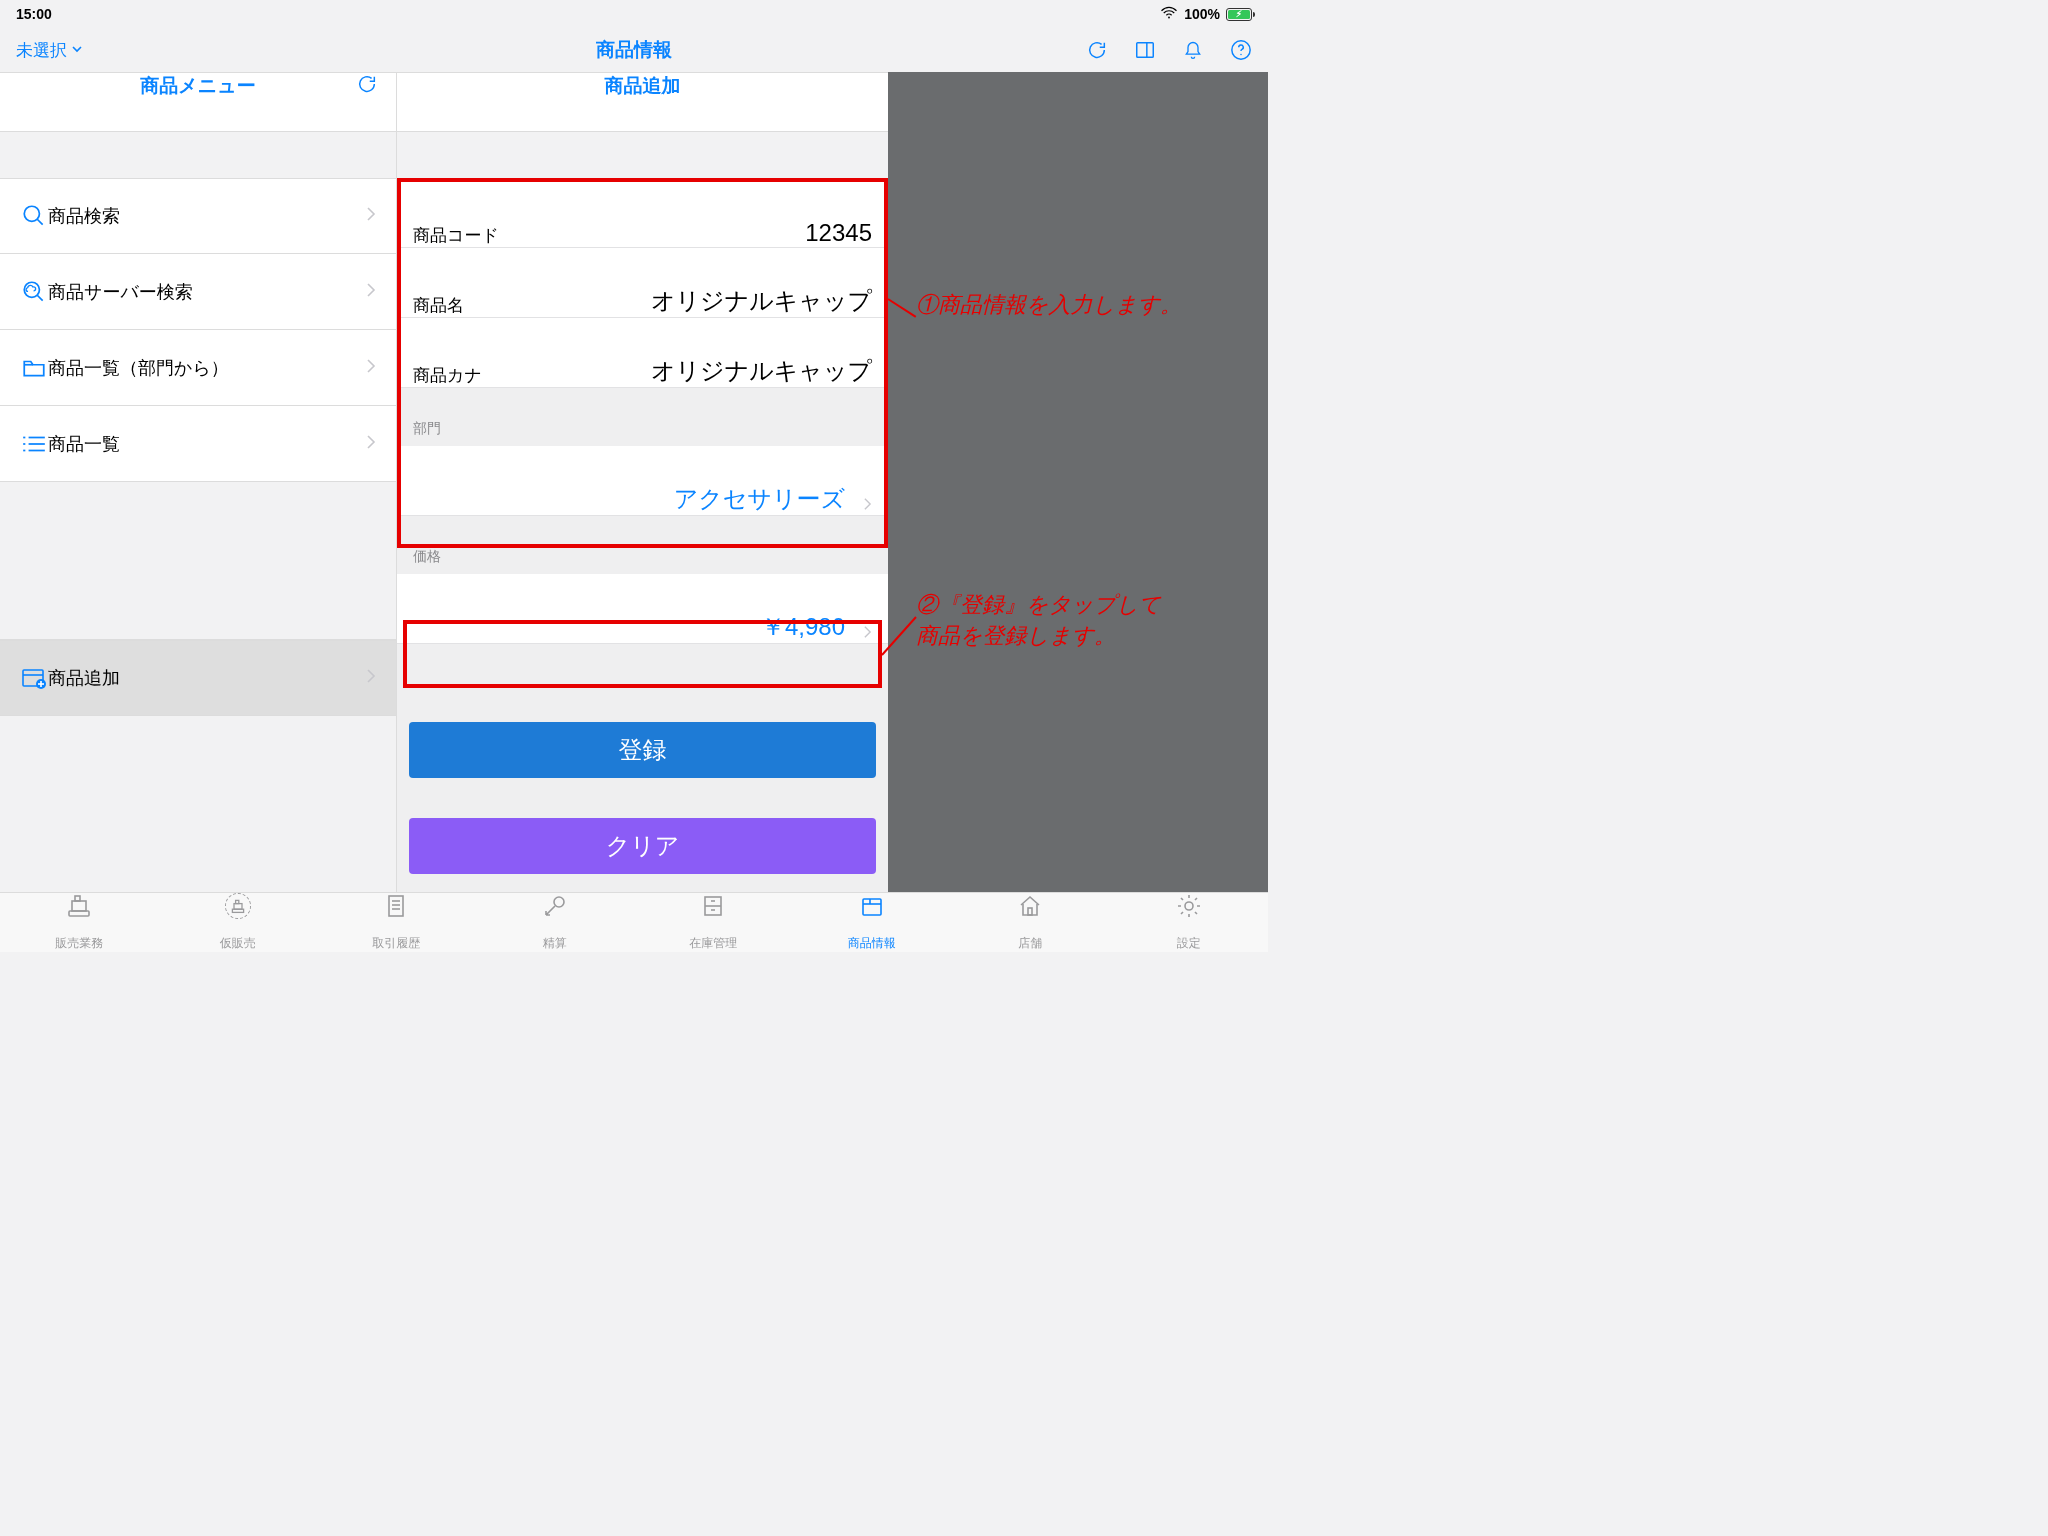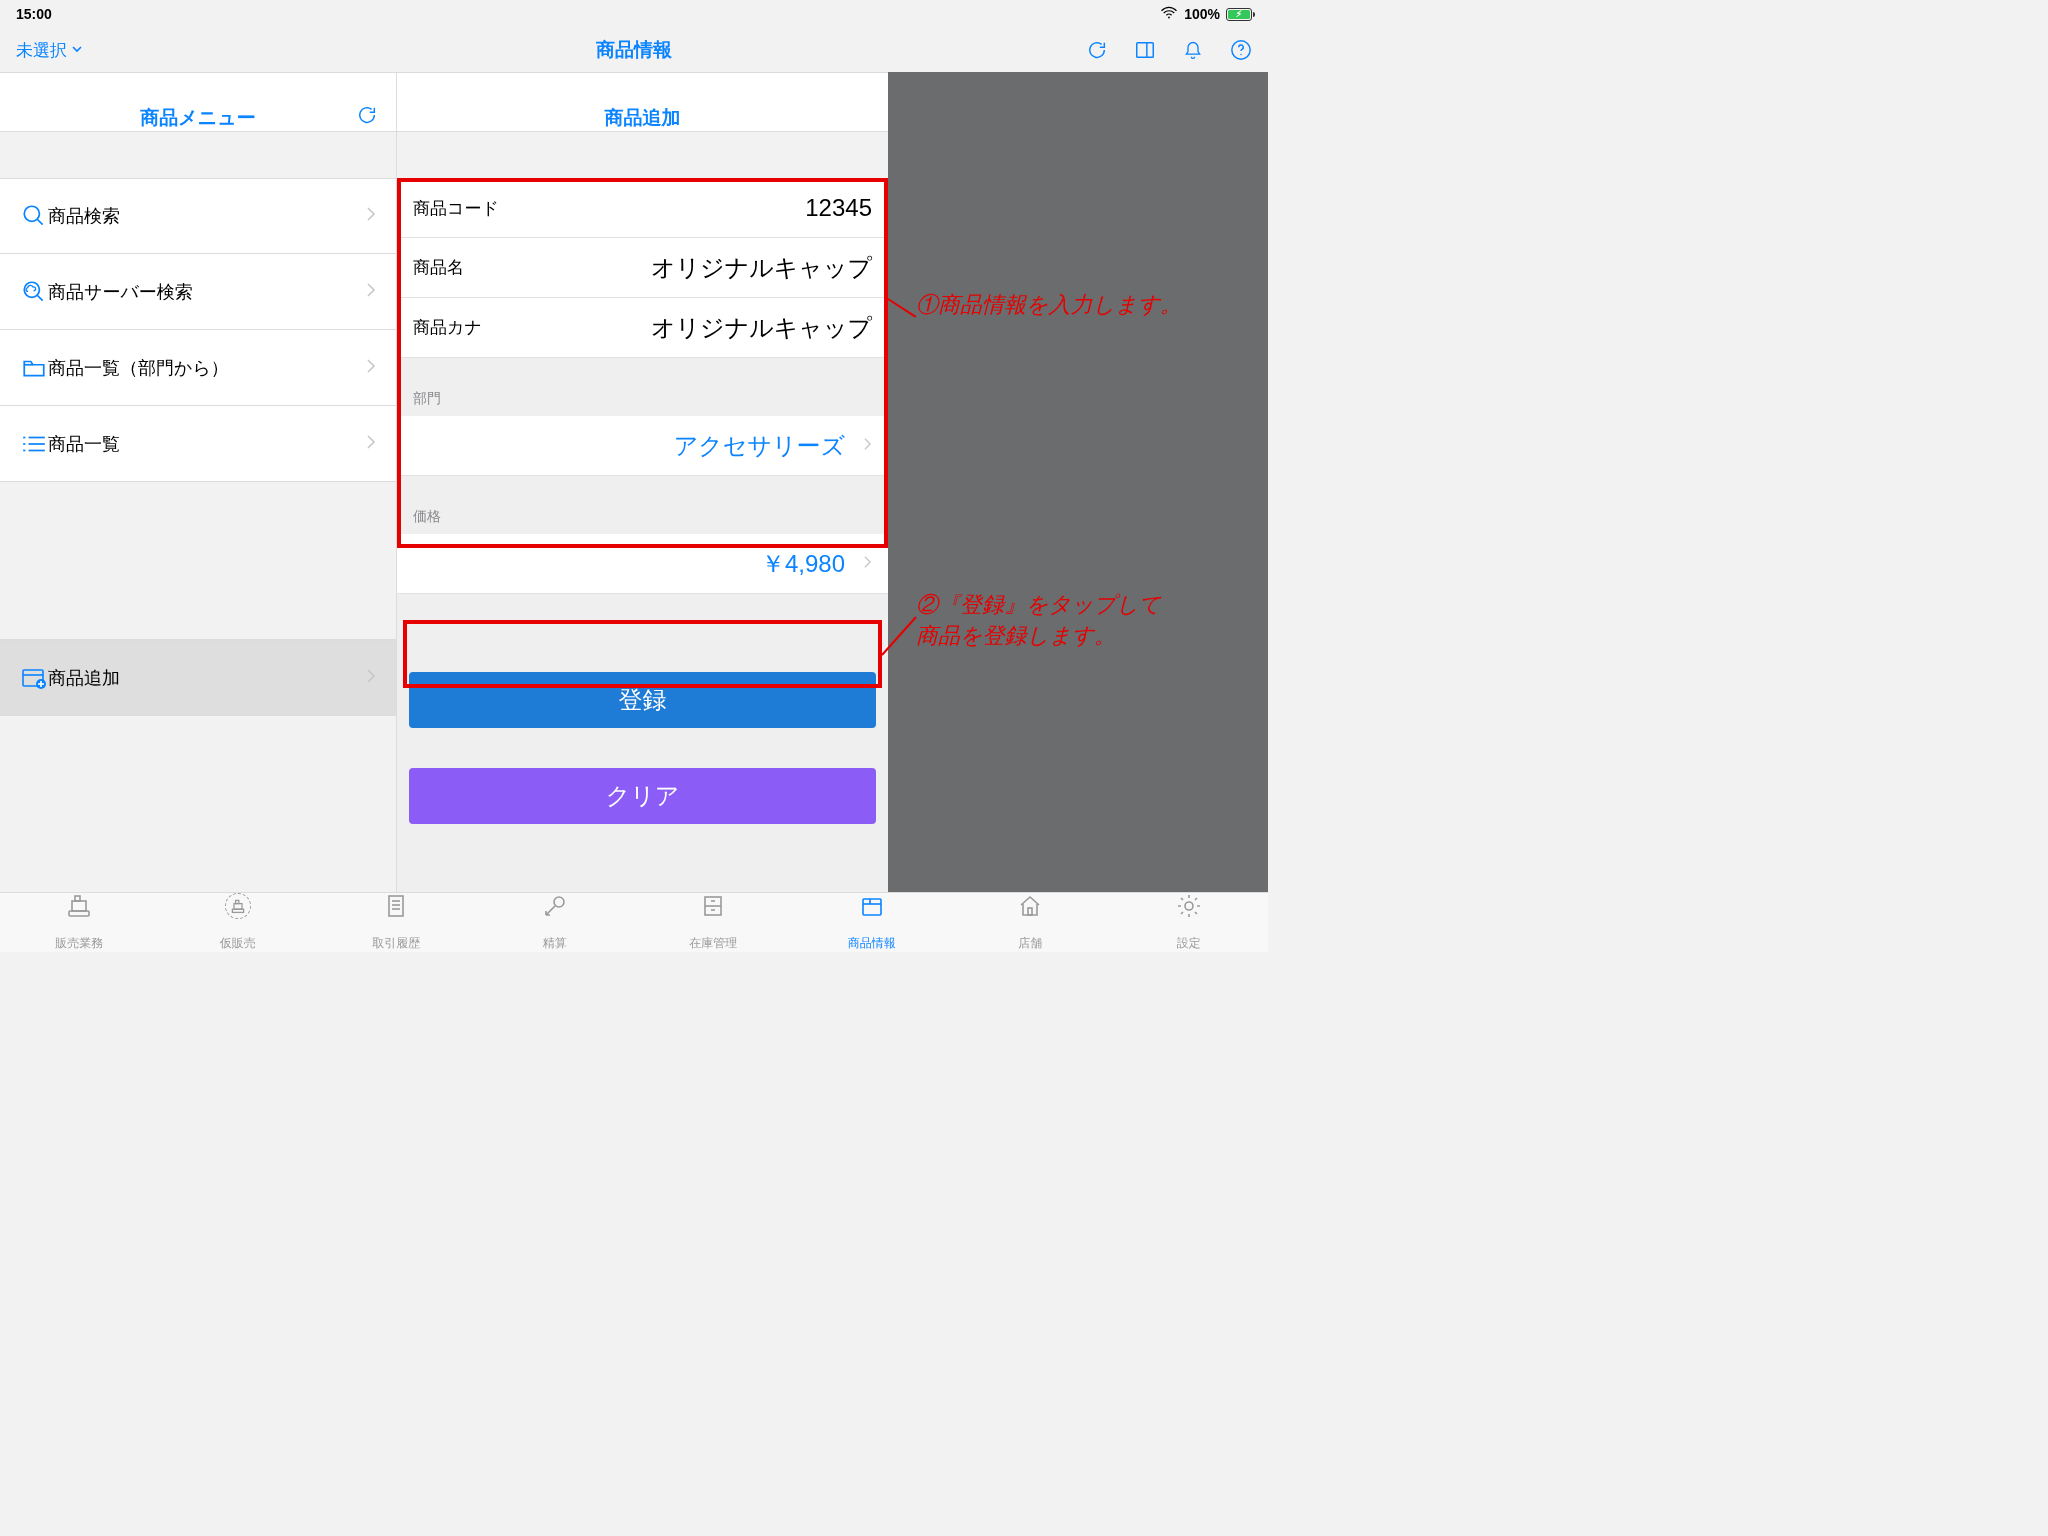--- a/index.html
+++ b/index.html
@@ -86,21 +86,21 @@
   .col {
     display: flex; flex-direction: column;
   }
   .col-left { width: 396px; }
   .col-mid  { width: 492px; }
   .col-right{ flex: 1; background: var(--gray-dark-panel); position: relative; }
 
   .col-header {
     height: 60px;
     background: var(--white);
-    display: flex; align-items: flex-end; justify-content: center;
+    display: flex; align-items: flex-start; justify-content: center;
     color: var(--blue);
     font-size: 19px; font-weight: 600;
     border-top: 1px solid var(--gray-border);
     border-bottom: 1px solid var(--gray-border);
     position: relative;
   }
   .col-header .refresh-inline {
     position: absolute; right: 18px;
   }
   .spacer-46 { height: 46px; background: var(--light-bg); }
@@ -130,23 +130,23 @@
   .form-highlight-top {
     position:absolute;
     border: 4px solid var(--red);
     pointer-events: none;
     z-index: 20;
   }
   .col-mid .col-header { border-left: 1px solid var(--gray-border); }
   .col-mid-body { flex:1; background: #efeff0; border-left: 1px solid var(--gray-border); position:relative; }
 
   .form-row {
-    height: 60px;
+    height: 70px;
     background: var(--white);
-    display: flex; align-items: center;
+    display: flex; align-items: flex-end;
     padding: 0 16px;
     border-bottom: 1px solid #e2e2e4;
     gap: 12px;
   }
   .form-row:first-child { border-top: 1px solid #e2e2e4; }
   .form-row .fl { color: #000; font-size: 17px; }
   .form-row .fv {
     flex:1; text-align: right; color: #000; font-size: 24px;
   }
   .form-row .fv.link { color: var(--blue); }

